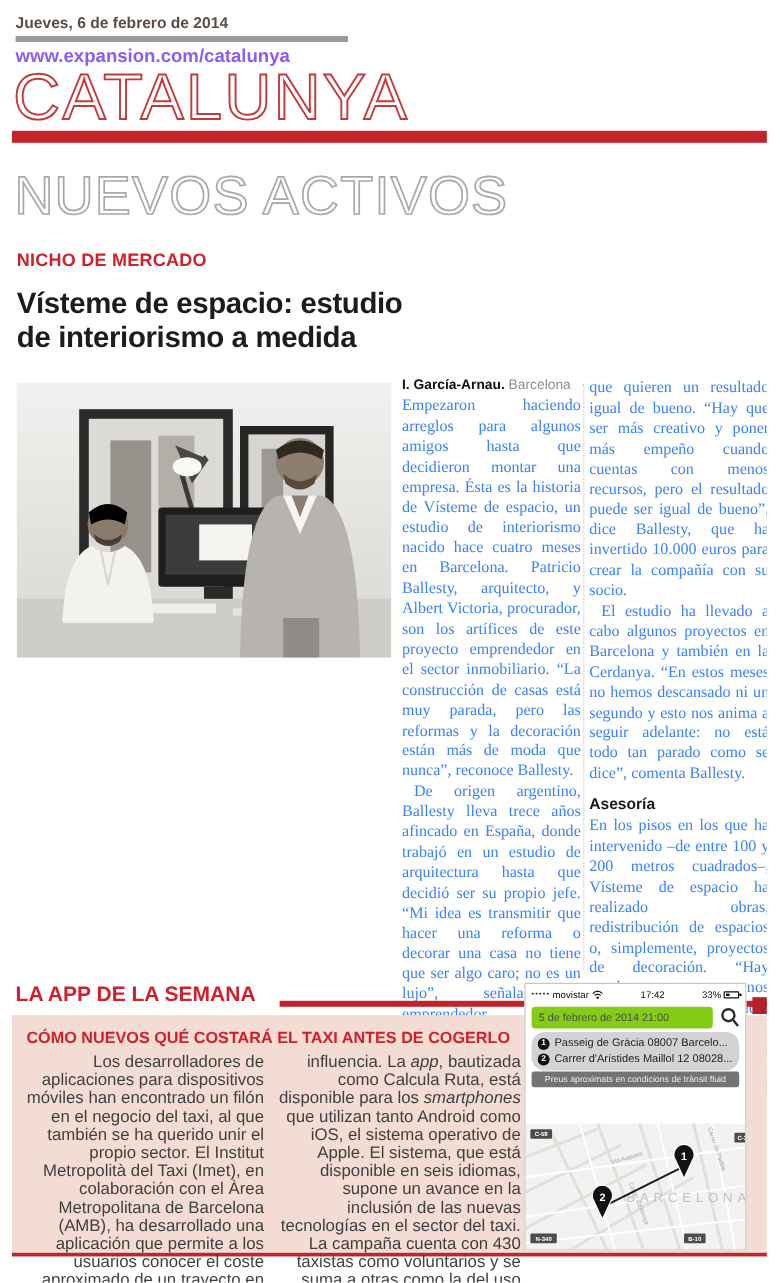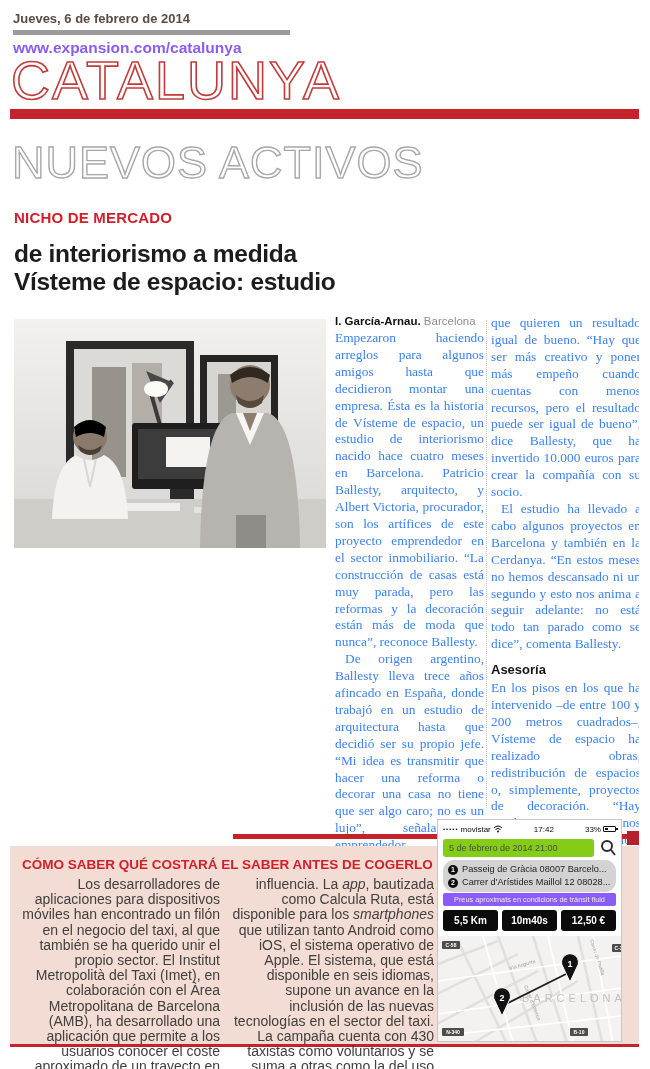--- a/index.html
+++ b/index.html
@@ -66,21 +66,21 @@
                display:flex; align-items:center; gap:6px; }
   .searchbox { flex:1; background:#84cc16; border-radius:3px; font-size:9px; color:#4b4b4b;
                padding:4px 6px; white-space:nowrap; overflow:hidden; }
   .addresses { position:absolute; top:40px; left:5px; right:5px; background:#d3d3d3;
                border-radius:11px; padding:3px 5px; }
   .addr-row { display:flex; align-items:center; gap:4px; font-size:9.2px; color:#1e1e1e;
               line-height:13px; white-space:nowrap; overflow:hidden; }
   .addr-badge { flex:0 0 auto; width:10px; height:10px; border-radius:50%; background:#0d0d0d;
                 color:#fff; font-size:7px; font-weight:bold; display:flex;
                 align-items:center; justify-content:center; }
-  .notice { position:absolute; top:73px; left:5px; right:5px; height:13px; background:#8b5cf6;
+  .notice { position:absolute; top:73px; left:5px; right:5px; height:13px; background:#737373;
             border-radius:2px; color:#ececec; font-size:7.3px; display:flex;
             align-items:center; justify-content:center; white-space:nowrap; }
   .btnrow { position:absolute; top:90px; left:5px; right:5px; display:flex;
             justify-content:space-between; }
   .phone-btn { width:55px; height:21px; background:#0b0b0b; border-radius:3px; color:#fff;
                font-size:10px; font-weight:bold; display:flex; align-items:center;
                justify-content:center; }
   .mapwrap { position:absolute; top:116px; left:0; right:0; bottom:0; overflow:hidden; }
 </style>
 </head>
@@ -98,22 +98,22 @@
 
   <div class="abs red-bar"></div>
 
   <svg class="abs activos-svg" width="420" height="50" viewBox="0 0 420 50">
     <text x="2" y="41" font-family="Liberation Sans, sans-serif" font-size="45" fill="none" stroke="#a9a7a8" stroke-width="1.4" letter-spacing="1">NUEVOS ACTIVOS</text>
   </svg>
 
   <div class="abs kicker">NICHO DE MERCADO</div>
 
   <div class="abs headline">
+    <div>Vísteme de espacio: estudio</div>
     <div>de interiorismo a medida</div>
-    <div>Vísteme de espacio: estudio</div>
   </div>
 
   <svg class="abs photo" width="312" height="229" viewBox="0 0 312 229">
     <defs>
       <linearGradient id="wall" x1="0" y1="0" x2="0" y2="1">
         <stop offset="0" stop-color="#f2f1ef"></stop>
           <stop offset="1" stop-color="#d8d6d2"></stop>
       </linearGradient>
     </defs>
     <rect width="312" height="229" fill="url(#wall)"></rect>
@@ -167,25 +167,26 @@
     <p class="indent">Así,Vísteme de espacio nace como un estudio dirigido a personas con un presupuesto más ajustado pero</p>
   </div>
 
   <div class="abs col col2">
     <p>que quieren un resultado igual de bueno. “Hay que ser más creativo y poner más empeño cuando cuentas con menos recursos, pero el resultado puede ser igual de bueno”, dice Ballesty, que ha invertido 10.000 euros para crear la compañía con su socio.</p>
     <p class="indent">El estudio ha llevado a cabo algunos proyectos en Barcelona y también en la Cerdanya. “En estos meses no hemos descansado ni un segundo y esto nos anima a seguir adelante: no está todo tan parado como se dice”, comenta Ballesty.</p>
     <div class="subhead">Asesoría</div>
     <p>En los pisos en los que ha intervenido –de entre 100 y 200 metros cuadrados–, Vísteme de espacio ha realizado obras, redistribución de espacios o, simplemente, proyectos de decoración. “Hay muchas personas que nos llaman para decoración, uno cree que puede hacerlo solo, pero siempre es necesaria la ayuda de un experto”, cuenta el emprendedor.</p>
   </div>
 
+  <div class="abs appweek-title">LA APP DE LA SEMANA</div>
   <div class="abs appweek-line"></div>
   <div class="abs appweek-endblock"></div>
 
   <div class="abs pink-box"></div>
-  <div class="abs taxi-headline">CÓMO SABER QUÉ COSTARÁ EL SABER ANTES DE COGERLO</div>
+  <div class="abs taxi-headline">CÓMO NUEVOS QUÉ COSTARÁ EL TAXI ANTES DE COGERLO</div>
 
   <div class="abs taxi-col taxi-col1">Los desarrolladores de aplicaciones para dispositivos móviles han encontrado un filón en el negocio del taxi, al que también se ha querido unir el propio sector. El Institut Metropolità del Taxi (Imet), en colaboración con el Àrea Metropolitana de Barcelona (AMB), ha desarrollado una aplicación que permite a los usuarios conocer el coste aproximado de un trayecto en taxi en Barcelona y toda su área de</div>
   <div class="abs taxi-col taxi-col2">
     <span>influencia. La </span><span class="italic">app</span><span>, bautizada como Calcula Ruta, está disponible para los </span><span class="italic">smartphones</span><span> que utilizan tanto Android como iOS, el sistema operativo de Apple. El sistema, que está disponible en seis idiomas, supone un avance en la inclusión de las nuevas tecnologías en el sector del taxi. La campaña cuenta con 430 taxistas como voluntarios y se suma a otras como la del uso del pago con móvil o tarjeta de crédito.</span>
   </div>
 
   <div class="abs phone">
 
     <div class="statusbar">
       <span class="sb-group">
@@ -218,25 +219,20 @@
         <span>Passeig de Gràcia 08007 Barcelo...</span>
       </div>
       <div class="addr-row">
         <span class="addr-badge">2</span>
         <span>Carrer d'Arístides Maillol 12 08028...</span>
       </div>
     </div>
 
     <div class="notice">Preus aproximats en condicions de trànsit fluid</div>
 
-    <div class="btnrow">
-      <div class="phone-btn">5,5 Km</div>
-      <div class="phone-btn">10m40s</div>
-      <div class="phone-btn">12,50 €</div>
-    </div>
 
     <div class="mapwrap">
       <svg width="183" height="107" viewBox="0 0 183 107">
         <rect width="183" height="107" fill="#f3f2f0"></rect>
 
         <g stroke="#e1dfdc" stroke-width="2.5" fill="none">
           <path d="M-5 30 L60 5"></path>
             <path d="M-5 60 L80 18"></path>
             <path d="M-5 90 L100 35"></path>
           <path d="M30 110 L140 45"></path>

